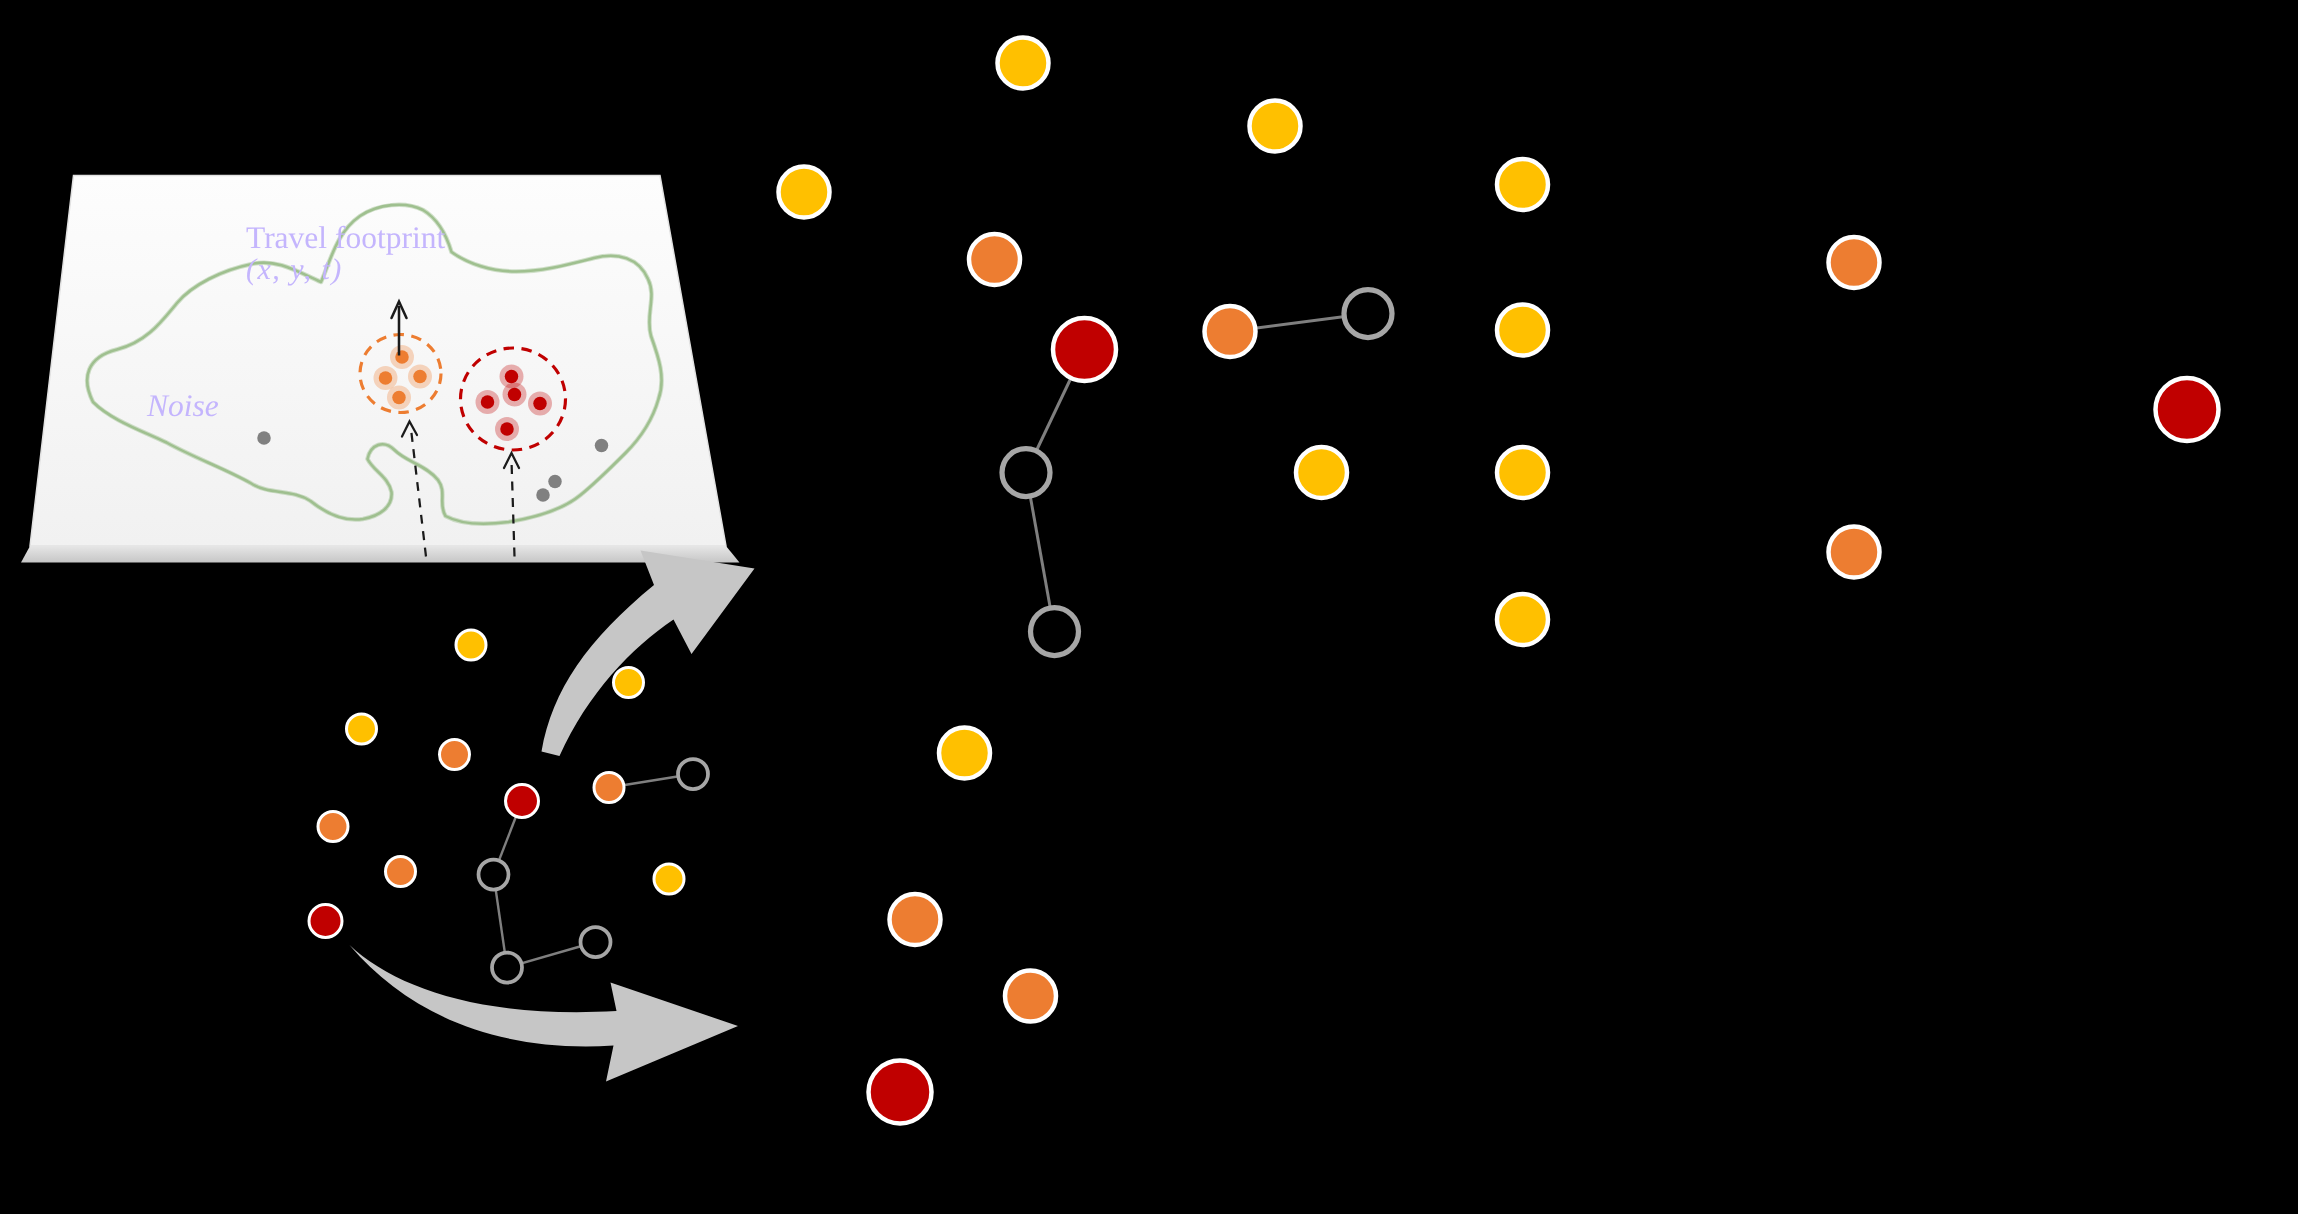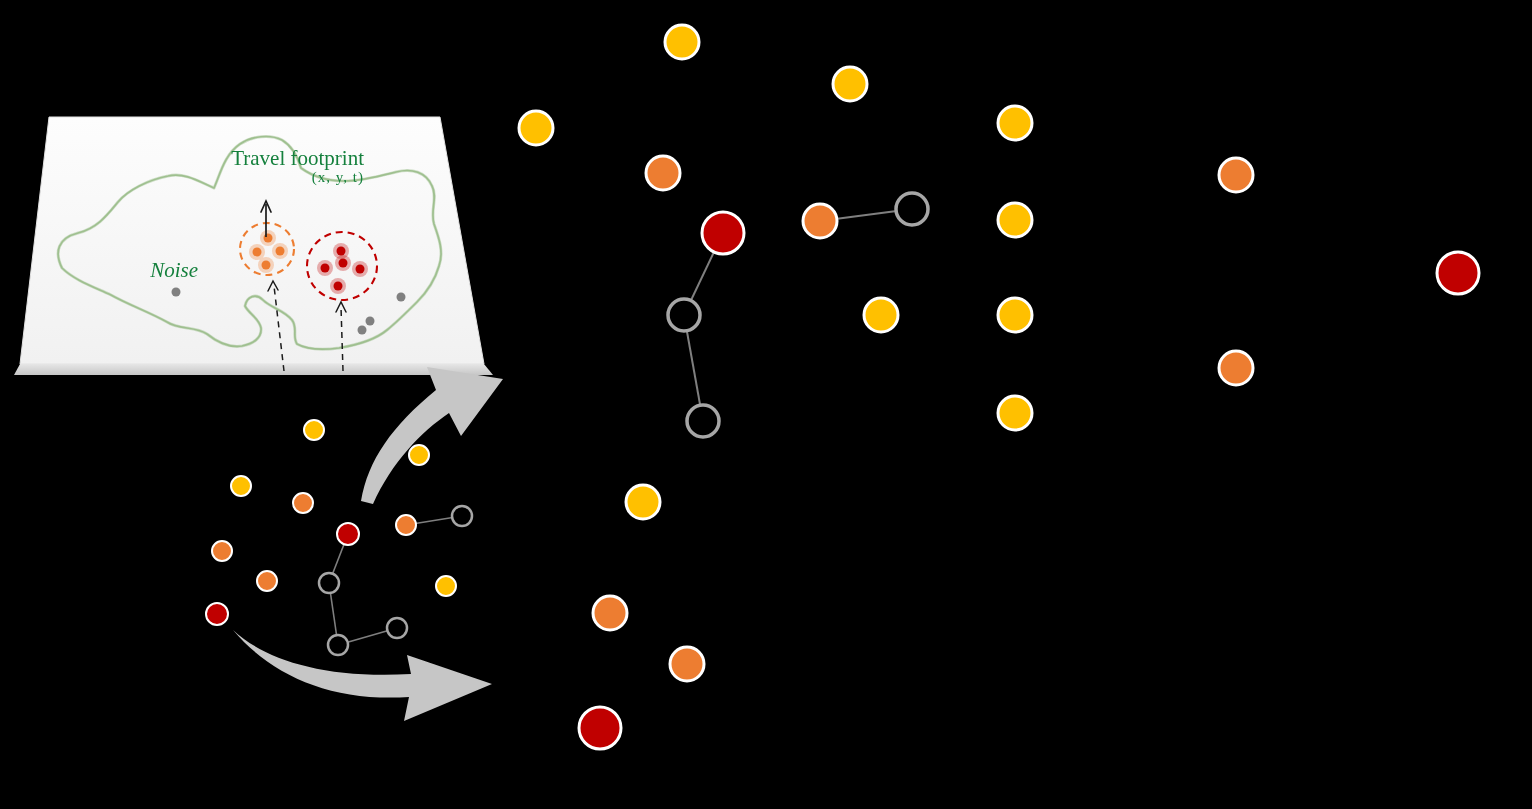--- a/index.html
+++ b/index.html
@@ -1,21 +1,21 @@
 <!DOCTYPE html>
 <html><head>
 <meta charset="utf-8">
 <style>
   html,body{margin:0;padding:0;background:#000;}
   #stage{position:relative;width:1532px;height:809px;background:#000;overflow:hidden;}
   #diagram{position:absolute;left:0;top:0;}
-  .lbl{position:absolute;font-family:"Liberation Serif","DejaVu Serif",serif;color:#15803d;
-       text-align:right;line-height:1.05;user-select:none;}
+  .lbl{position:absolute;font-family:"Liberation Serif","DejaVu Serif",serif;color:#c4b5fd;
+       text-align:left;line-height:1.05;user-select:none;}
   .lbl.main{font-size:21px;}
-  .lbl.math{font-size:15px;letter-spacing:1px;}
+  .lbl.math{font-size:20px;font-style:italic;letter-spacing:1px;}
 </style>
 </head>
 <body>
 
 <div id="stage">
   <svg id="diagram" width="1532" height="809" viewBox="0 0 1532 809">
     <defs>
       <linearGradient id="panelGrad" x1="0" y1="0" x2="0" y2="1">
         <stop offset="0" stop-color="#FDFDFD"></stop>
         <stop offset="1" stop-color="#F1F1F1"></stop>

